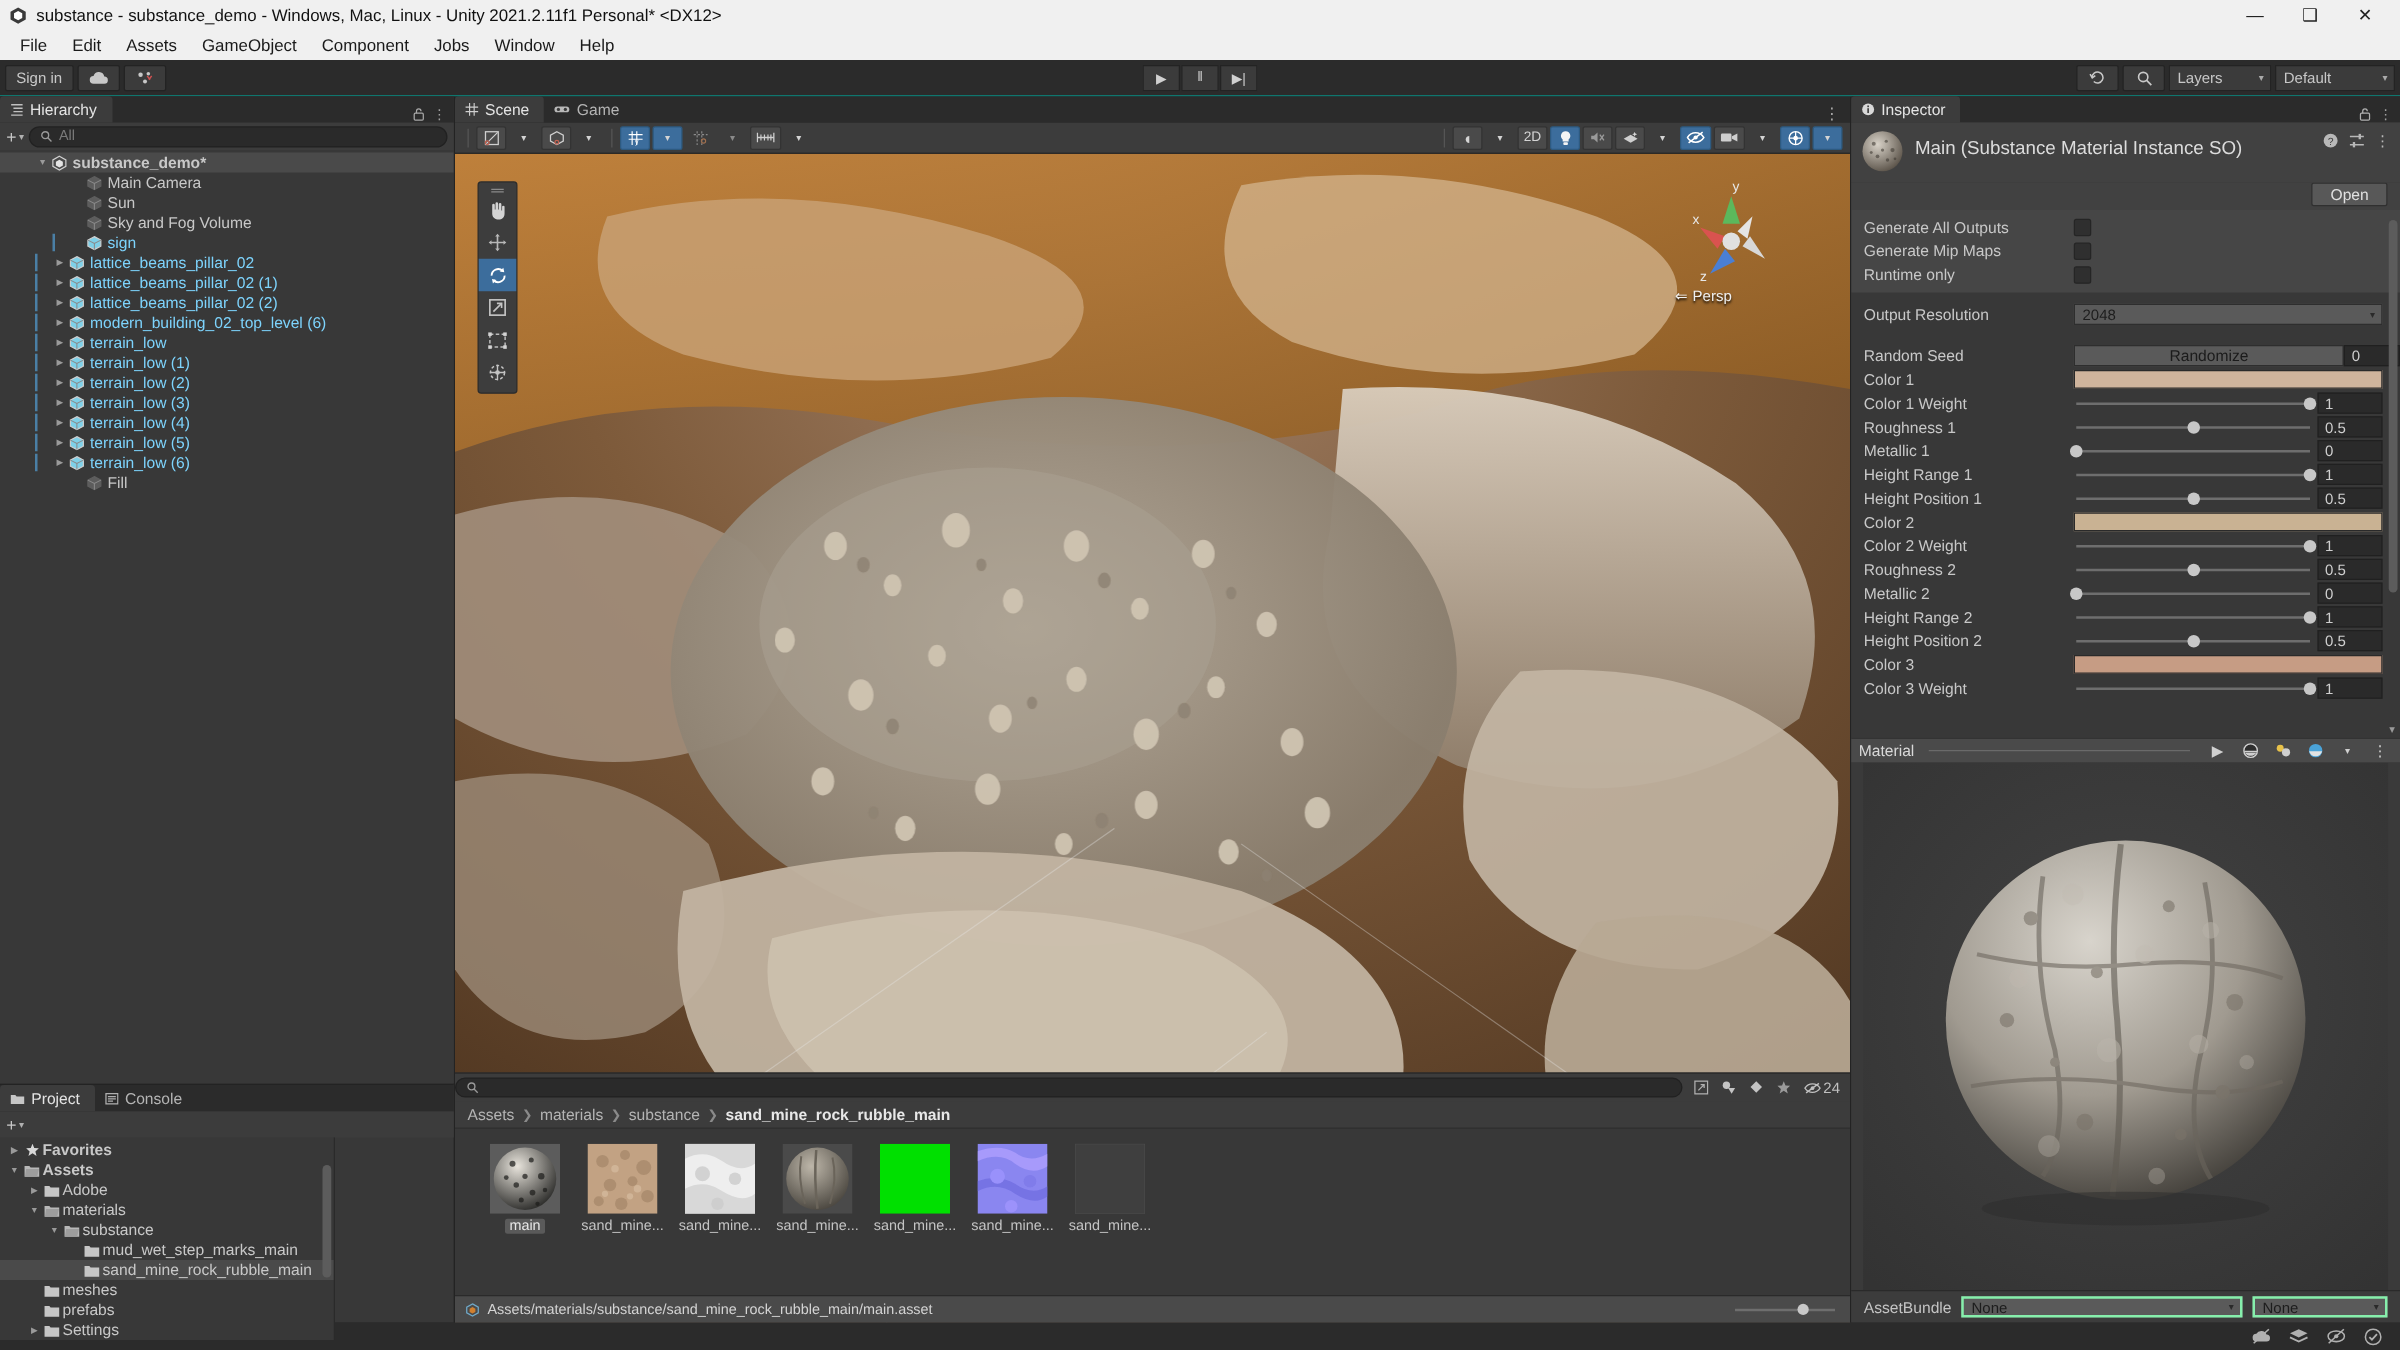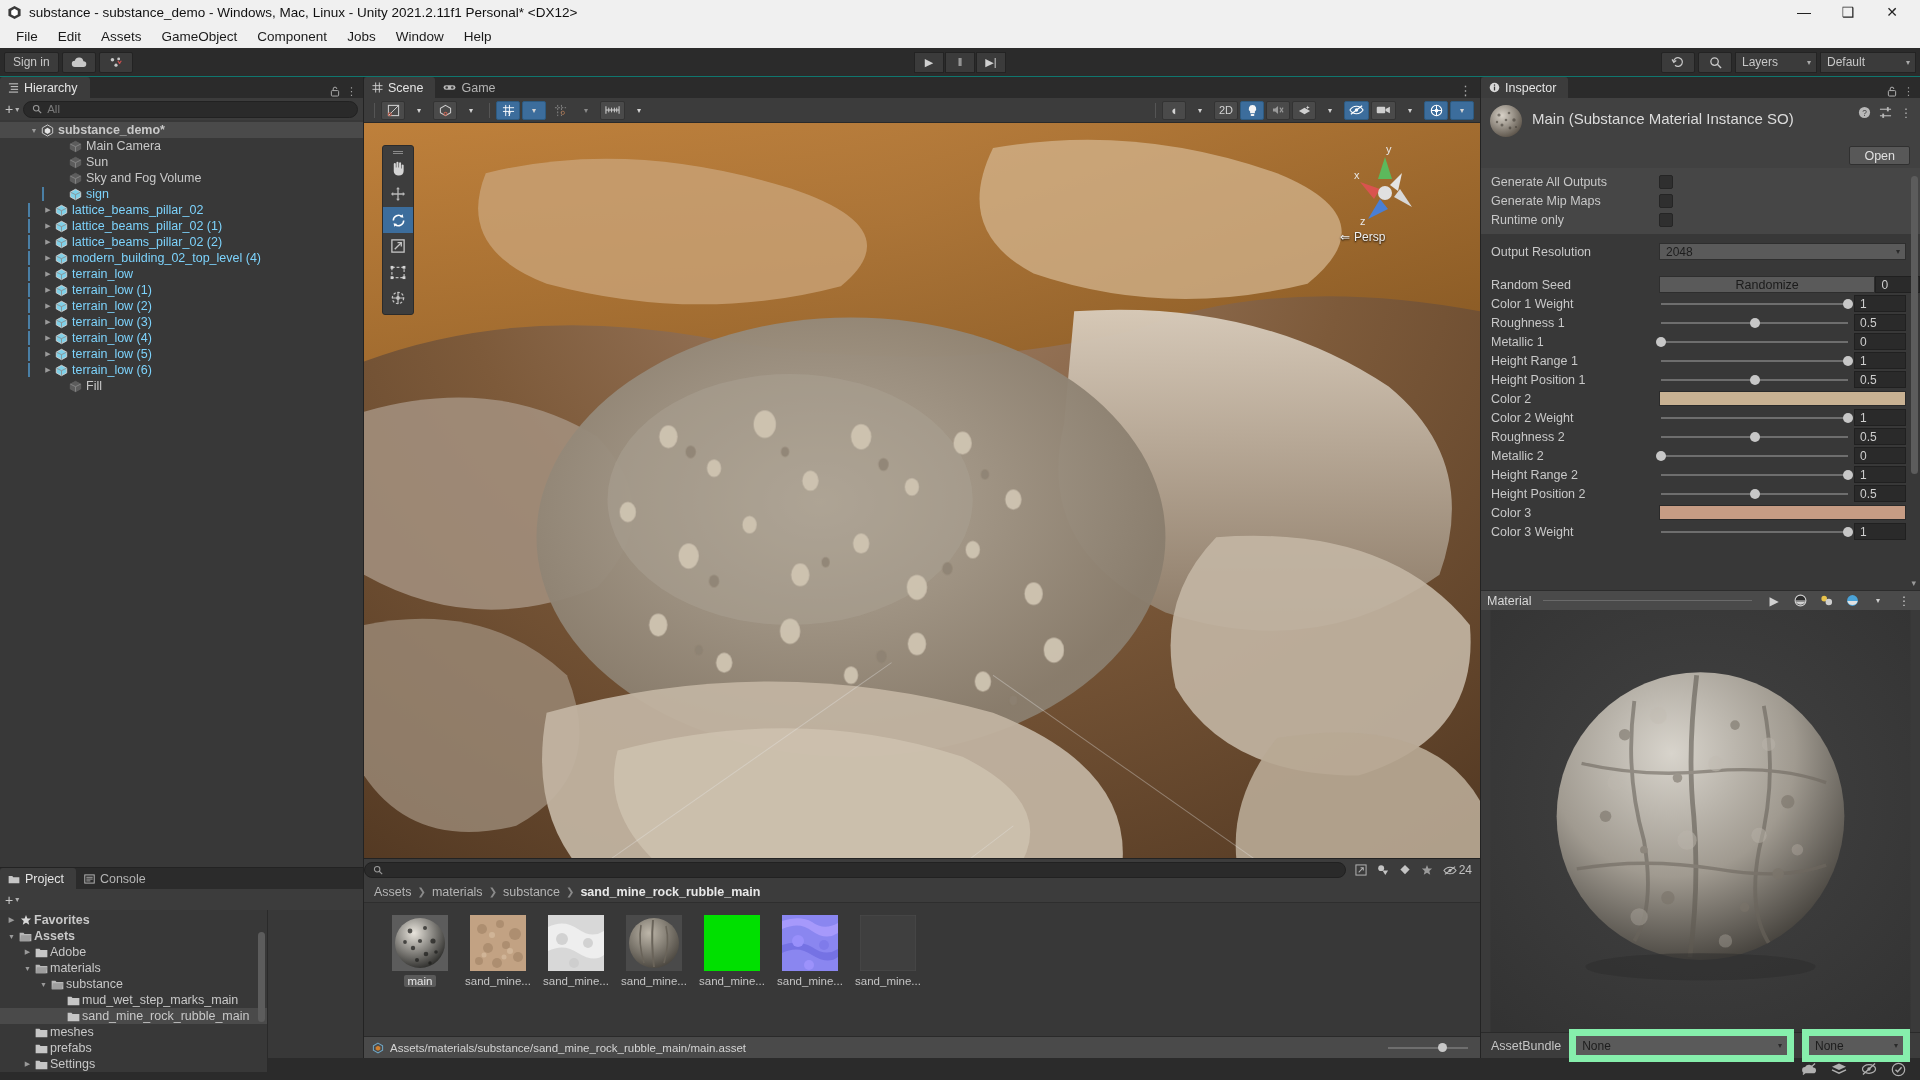--- a/index.html
+++ b/index.html
@@ -121,21 +121,21 @@
   .scroll-track { position:absolute; right:2px; top:4px; bottom:4px; width:7px; }
   .scroll-thumb { position:absolute; right:0; top:2%; width:7px; height:68%; background:#5c5c5c; border-radius:4px;}
 
   .material-bar { height:20px; background:#4a4a4a; border-top:1px solid #2c2c2c;
     display:flex; align-items:center; padding:0 6px; gap:6px; flex:0 0 20px; font-size:12.5px; color:#d8d8d8;}
   .mat-line { flex:1; height:1px; background:#6a6a6a; margin:0 6px;}
   .mat-ico { width:20px; height:16px; display:flex; align-items:center; justify-content:center; color:#d0d0d0; font-size:12px;}
   .preview { flex:1; position:relative; background:#3a3a3a; overflow:hidden; min-height:0;}
   .assetbundle { height:26px; background:#3c3c3c; border-top:1px solid #2a2a2a;
     display:flex; align-items:center; gap:8px; padding:0 10px; flex:0 0 26px; font-size:12.5px;}
-  .ab-drop { height:33px; background:#5a5a5a; border:7px solid #86efac; display:flex; align-items:center;
+  .ab-drop { height:17px; background:#5a5a5a; border:2px solid #86efac; display:flex; align-items:center;
     padding:0 6px; font-size:12px; color:#1d1d1d; position:relative;}
   .ab-drop .caret{ position:absolute; right:5px; font-size:8px; color:#2a2a2a;}
 
   
   .proj-toolbar { height:21px; background:#3c3c3c; display:flex; align-items:center; padding:0 5px; flex:0 0 21px;}
   .proj-tree { width:268px; background:#383838; border-right:1px solid #2a2a2a; position:relative;
     display:flex; flex-direction:column; }
   .ptree-inner { flex:1; overflow:hidden; padding-top:2px; }
   .prow2 { height:16px; display:flex; align-items:center; font-size:12.5px; color:#c8c8c8; white-space:nowrap;}
   .prow2.sel { background:#4a4a4a; }
@@ -375,21 +375,21 @@
             <div class="hrow prefab">
               <span class="prefab-bar" style="left:28px"></span>
               <span class="arrow" style="margin-left:24px">▶</span>
               <span class="hicon">
                 <svg width="13" height="13" viewBox="0 0 14 14">
   <polygon points="7,1.4 12.6,4.4 12.6,9.6 7,12.6 1.4,9.6 1.4,4.4" fill="#7fd0e8" opacity="1" stroke="#cfcfcf" stroke-width="1"></polygon>
   <polyline points="1.4,4.4 7,7.2 12.6,4.4" fill="none" stroke="#8a8a8a" stroke-width="0.9"></polyline>
   <line x1="7" y1="7.2" x2="7" y2="12.6" stroke="#8a8a8a" stroke-width="0.9"></line>
                 </svg>
               </span>
-              <span class="label">modern_building_02_top_level (4)</span>
+              <span class="label">modern_building_02_top_level (6)</span>
             </div>
             <div class="hrow prefab">
               <span class="prefab-bar" style="left:28px"></span>
               <span class="arrow" style="margin-left:24px">▶</span>
               <span class="hicon">
                 <svg width="13" height="13" viewBox="0 0 14 14">
   <polygon points="7,1.4 12.6,4.4 12.6,9.6 7,12.6 1.4,9.6 1.4,4.4" fill="#7fd0e8" opacity="1" stroke="#cfcfcf" stroke-width="1"></polygon>
   <polyline points="1.4,4.4 7,7.2 12.6,4.4" fill="none" stroke="#8a8a8a" stroke-width="0.9"></polyline>
   <line x1="7" y1="7.2" x2="7" y2="12.6" stroke="#8a8a8a" stroke-width="0.9"></line>
                 </svg>
@@ -1020,20 +1020,24 @@
           </div>
         </div>
         <div style="height:14px"></div>
         <div class="prow">
           <span class="plabel">Random Seed</span>
           <div class="rand-btn">Randomize</div>
           <div class="numfield">0</div>
         </div>
         <div id="prop-rows">
             <div class="prow">
+              <span class="plabel">Color 1</span>
+              <span class="swatch" style="background:#cfb49c"></span>
+            </div>
+            <div class="prow">
               <span class="plabel">Color 1 Weight</span>
               <span class="slider">
                 <span class="track"></span>
                 <span class="knob" style="left:calc(2px + 100% - 4px)"></span>
               </span>
               <span class="slider-num">1</span>
             </div>
             <div class="prow">
               <span class="plabel">Roughness 1</span>
               <span class="slider">

